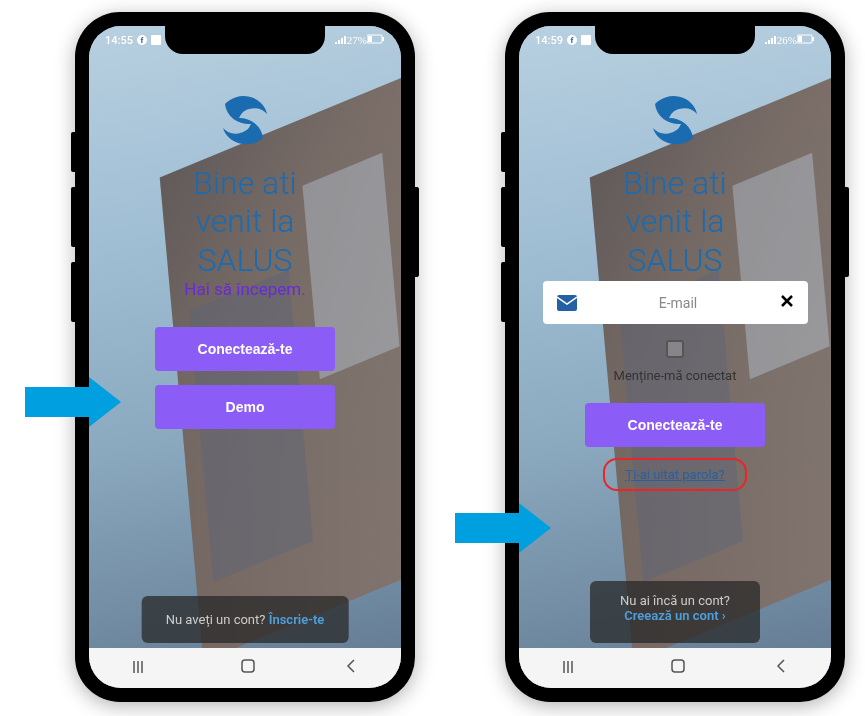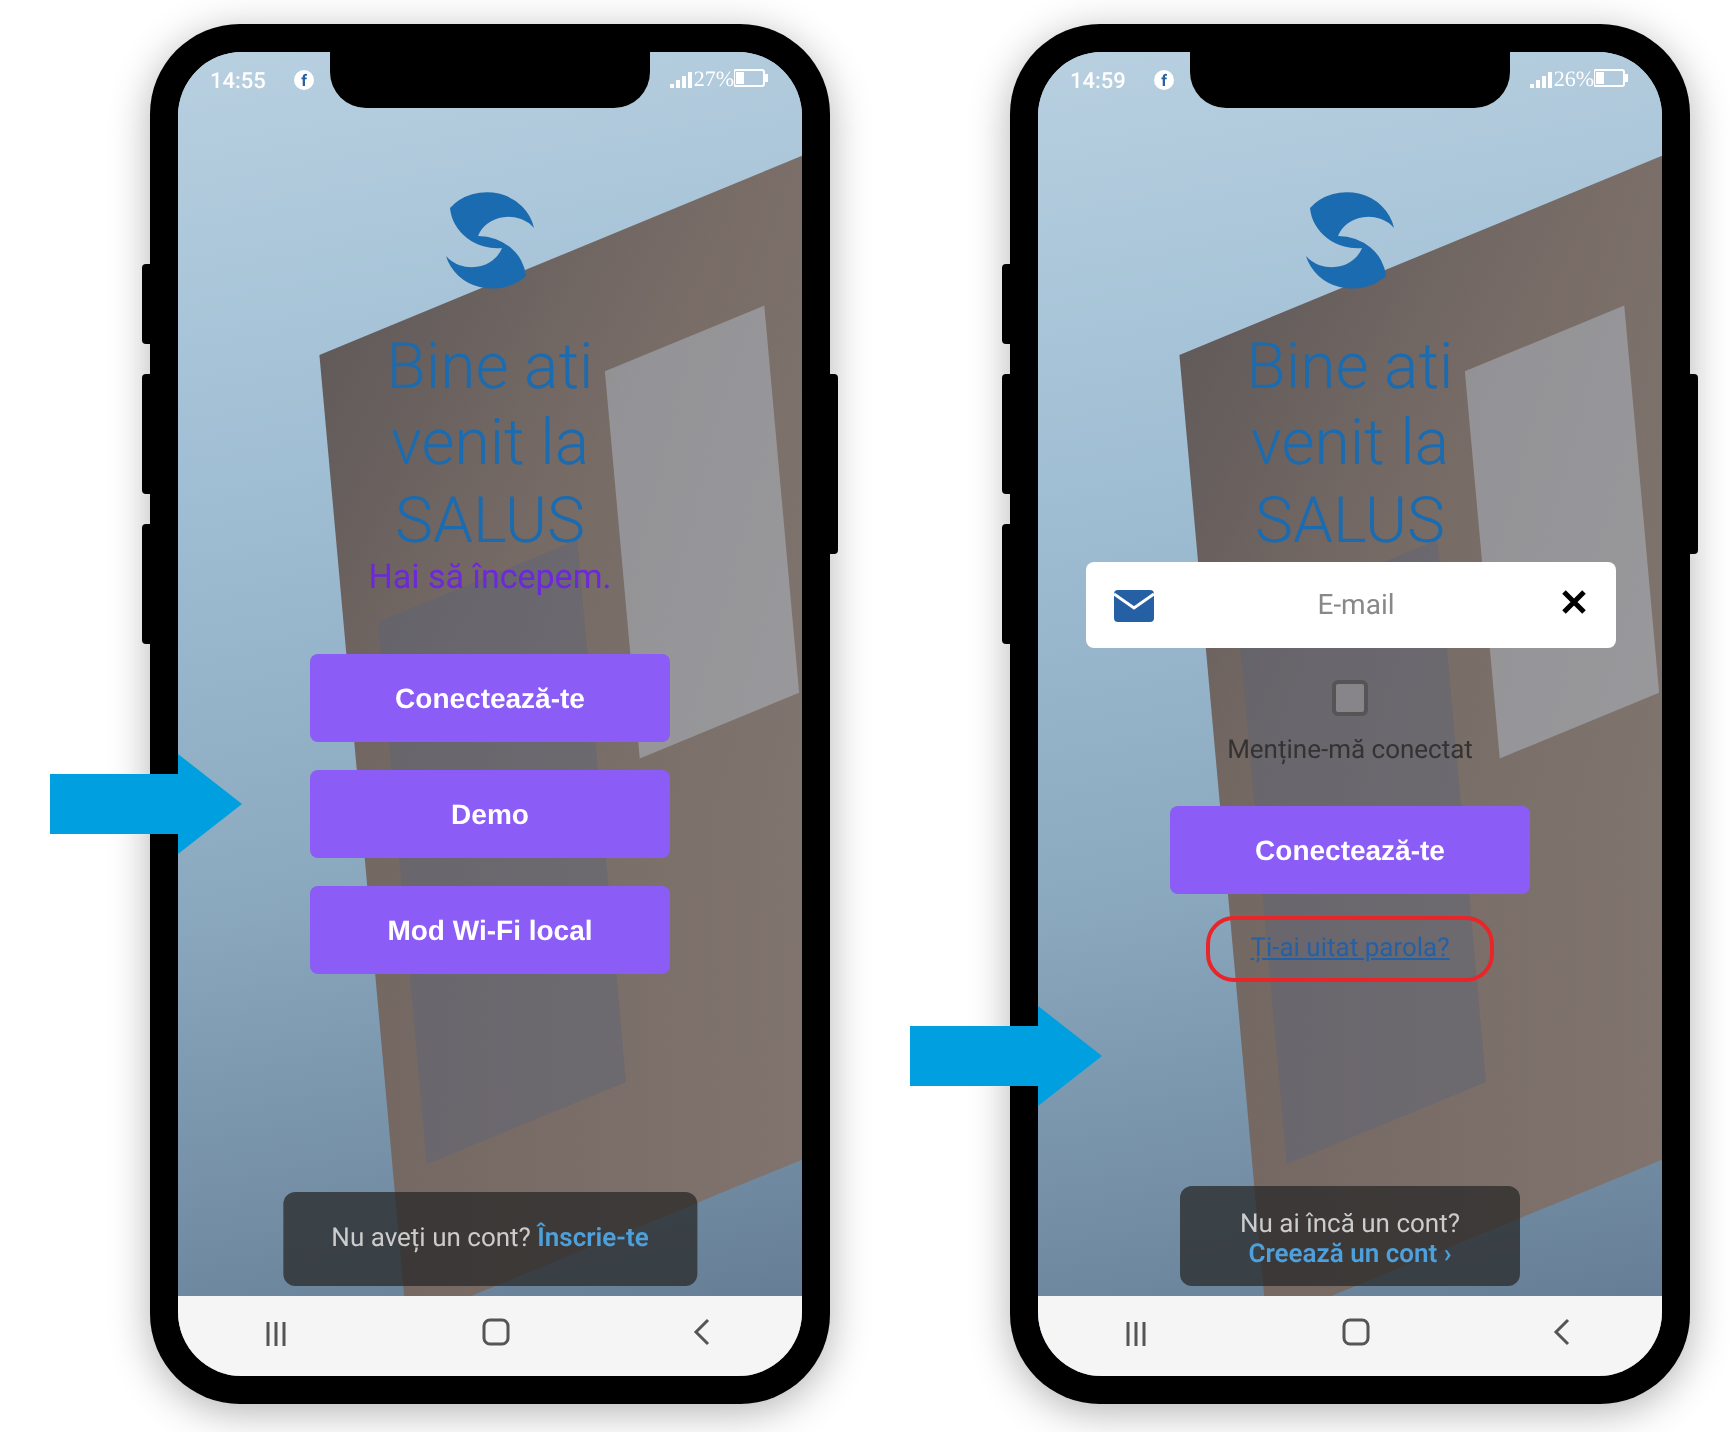--- a/index.html
+++ b/index.html
@@ -79,21 +79,21 @@
       height: 28px;
       display: flex;
       justify-content: space-between;
       align-items: center;
       padding: 0 16px;
       color: #fff;
       font-size: 11px;
       font-weight: 500;
       z-index: 50;
     }
-    .status-left { display: flex; align-items: center; gap: 14px; }
+    .status-left { display: flex; align-items: center; gap: 4px; }
     .status-right { display: flex; align-items: flex-start; gap: 0; font-family: Liberation Serif, serif; }
     
     .bg-building {
       position: absolute;
       inset: 0;
       background: linear-gradient(170deg, #b8d0e0 0%, #a0bed4 30%, #8aa8be 60%, #607890 100%);
       overflow: hidden;
     }
     .bg-building::before {
       content: '';
@@ -315,21 +315,20 @@
       <svg class="logo" width="80" height="70" viewBox="0 0 80 70">
         <path d="M 20 18 A 24 22 0 0 1 62 28 A 16 14 0 0 0 34 32 A 24 22 0 0 1 58 52 A 24 22 0 0 1 18 42 A 16 14 0 0 0 46 38 A 24 22 0 0 1 20 18 Z" fill="#1a6bb0"></path>
       </svg>
       <div class="welcome" style="white-space:pre-line">Bine ati
 venit la
 SALUS</div>
       <div class="subtitle">Hai să începem.</div>
 
       <button class="btn-primary first">Conectează-te</button>
       <button class="btn-primary">Demo</button>
-      <button class="btn-primary">Mod Wi-Fi local</button>
 
       <div class="bottom-card">
         <span>Nu aveți un cont? </span><a href="#">Înscrie-te</a>
       </div>
     </div>
 
     <div class="nav-bar">
       <span>
         <svg width="18" height="14" viewBox="0 0 18 14">
             <path d="M1 1v12M5 1v12M9 1v12" stroke="#555" stroke-width="1.5"></path>
@@ -408,21 +407,21 @@
         <span>Menține-mă conectat</span>
       </div>
 
       <button class="btn-primary" style="margin-top:20px">Conectează-te</button>
 
       <div class="link-row">
         <span>Ți-ai uitat parola?</span>
         <div class="red-circle"></div>
       </div>
 
-      <div class="bottom-card" style="padding:12px 30px 8px">
+      <div class="bottom-card" style="padding:12px 30px 20px">
         <div>Nu ai încă un cont?</div>
         <div><a href="#" class="link-text">Creează un cont ›</a></div>
       </div>
     </div>
 
     <div class="nav-bar">
       <span>
         <svg width="18" height="14" viewBox="0 0 18 14">
             <path d="M1 1v12M5 1v12M9 1v12" stroke="#555" stroke-width="1.5"></path>
           </svg>

